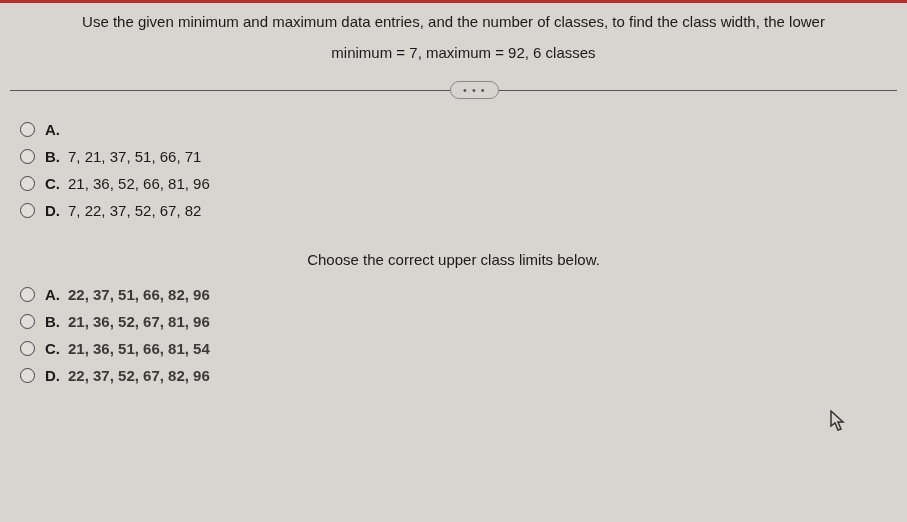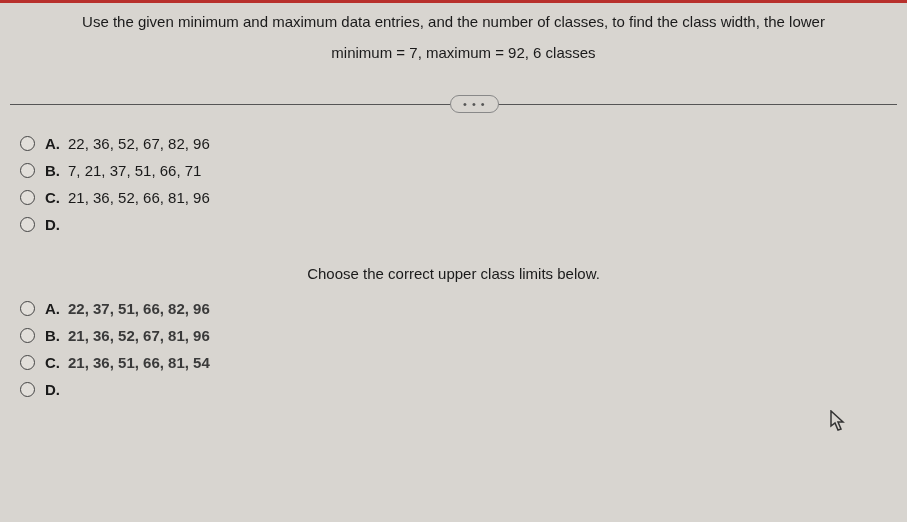--- a/index.html
+++ b/index.html
@@ -25,21 +25,21 @@
     .content {
       padding: 8px 10px;
       text-align: center;
     }
     .question-text {
       line-height: 1.4;
       margin-bottom: 12px;
     }
     .params {
       padding-left: 20px;
-      margin-bottom: 32px;
+      margin-bottom: 18px;
     }
     .divider-row {
       position: relative;
       height: 24px;
       margin-bottom: 18px;
     }
     .hr-line {
       position: absolute;
       top: 11px;
       left: 0;
@@ -115,35 +115,35 @@
 
   <div class="divider-row">
     <div class="hr-line"></div>
     <div class="ellipsis-badge">• • •</div>
   </div>
 
   <div>
     <div class="option">
       <div class="radio"></div>
       <span class="option-label">A.</span>
-      <span class="option-text">22, 36, 52, 67, 82, 96</span>
     </div>
     <div class="option">
       <div class="radio"></div>
       <span class="option-label">B.</span>
       <span class="option-text">7, 21, 37, 51, 66, 71</span>
     </div>
     <div class="option">
       <div class="radio"></div>
       <span class="option-label">C.</span>
       <span class="option-text">21, 36, 52, 66, 81, 96</span>
     </div>
     <div class="option">
       <div class="radio"></div>
       <span class="option-label">D.</span>
+      <span class="option-text">7, 22, 37, 52, 67, 82</span>
     </div>
   </div>
 
   <div class="sub-question">Choose the correct upper class limits below.</div>
 
   <div class="faded">
     <div class="option">
       <div class="radio"></div>
       <span class="option-label">A.</span>
       <span class="option-text">22, 37, 51, 66, 82, 96</span>
@@ -154,20 +154,21 @@
       <span class="option-text">21, 36, 52, 67, 81, 96</span>
     </div>
     <div class="option">
       <div class="radio"></div>
       <span class="option-label">C.</span>
       <span class="option-text">21, 36, 51, 66, 81, 54</span>
     </div>
     <div class="option">
       <div class="radio"></div>
       <span class="option-label">D.</span>
+      <span class="option-text">22, 37, 52, 67, 82, 96</span>
     </div>
   </div>
 </div>
 
 <div class="cursor-icon">
   <svg class="cursor-svg" viewBox="0 0 18 22">
     <path d="M2 1 L2 16 L6 13 L9 20 L12 19 L9 12 L14 12 Z" fill="none" stroke="#333" stroke-width="1.5"></path>
   </svg>
 </div>
 

